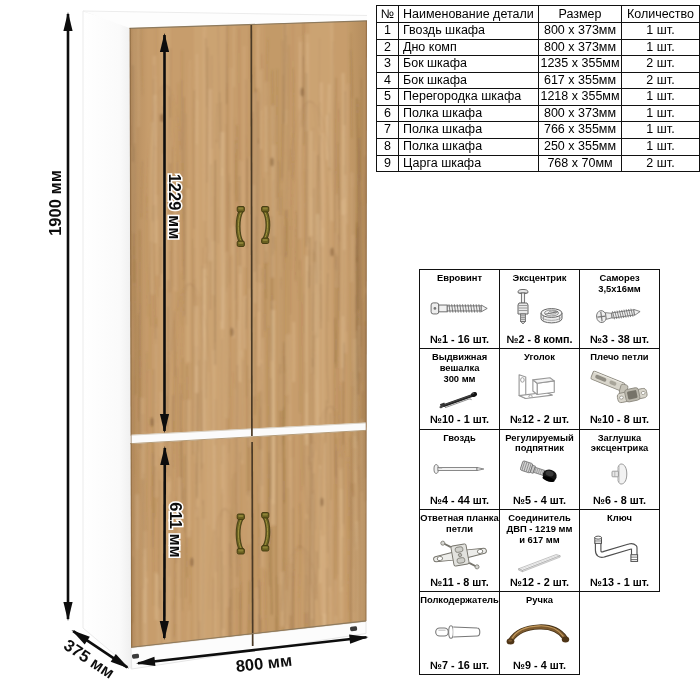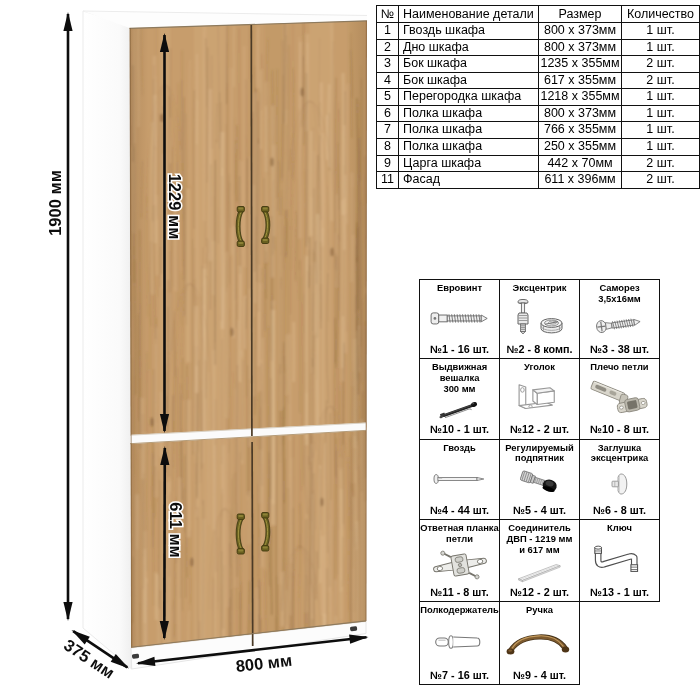--- a/index.html
+++ b/index.html
@@ -5,21 +5,21 @@
 <style>
 html,body{margin:0;padding:0;background:#ffffff;}
 body{width:700px;height:700px;font-family:"Liberation Sans",sans-serif;}
 svg text{font-family:"Liberation Sans",sans-serif;}
 #page{position:relative;width:700px;height:700px;overflow:hidden;background:#ffffff;}
 table.parts{position:absolute;left:376px;top:4.5px;width:323px;border-collapse:collapse;
   table-layout:fixed;font-size:12.5px;color:#000;}
 table.parts td{border:1.6px solid #111;padding:0 0 0 4px;line-height:15.6px;overflow:hidden;}
 table.parts td.c{text-align:center;padding:0 1px;}
 table.parts tr.hdr td{line-height:16.4px;}
-table.hw{position:absolute;left:419px;top:279px;border-collapse:collapse;table-layout:fixed;padding-left:18px;}
+table.hw{position:absolute;left:419px;top:269px;border-collapse:collapse;table-layout:fixed;padding-left:18px;}
 table.hw td{border:1.9px solid #111;width:79px;padding:0;vertical-align:top;}
 table.hw tr:nth-child(1) td{height:78px;}
 table.hw tr:nth-child(2) td{height:79.5px;}
 table.hw tr:nth-child(3) td{height:79.5px;}
 table.hw tr:nth-child(4) td{height:81px;margin-left:36px;}
 table.hw tr:nth-child(5) td{height:82px;margin-top:18px;}
 table.hw td.empty{border:none;}
 .cell{display:flex;flex-direction:column;justify-content:space-between;align-items:center;
   height:100%;padding:3px 0 3px 0;box-sizing:border-box;overflow:hidden;}
 .cell .t{font-weight:bold;font-size:9.4px;line-height:10.8px;text-align:center;width:100%;}
@@ -695,21 +695,21 @@
           <td class="c">Количество</td>
         </tr>
 <tr>
           <td class="c">1</td>
           <td>Гвоздь шкафа</td>
           <td class="c">800 х 373мм</td>
           <td class="c">1 шт.</td>
         </tr>
 <tr>
           <td class="c">2</td>
-          <td>Дно шкафа</td>
+          <td>Дно комп</td>
           <td class="c">800 х 373мм</td>
           <td class="c">1 шт.</td>
         </tr>
 <tr>
           <td class="c">3</td>
           <td>Бок шкафа</td>
           <td class="c">1235 х 355мм</td>
           <td class="c">2 шт.</td>
         </tr>
 <tr>
@@ -738,27 +738,21 @@
         </tr>
 <tr>
           <td class="c">8</td>
           <td>Полка шкафа</td>
           <td class="c">250 х 355мм</td>
           <td class="c">1 шт.</td>
         </tr>
 <tr>
           <td class="c">9</td>
           <td>Царга шкафа</td>
-          <td class="c">442 х 70мм</td>
-          <td class="c">2 шт.</td>
-        </tr>
-<tr>
-          <td class="c">11</td>
-          <td>Фасад</td>
-          <td class="c">611 х 396мм</td>
+          <td class="c">768 х 70мм</td>
           <td class="c">2 шт.</td>
         </tr>
 </tbody>
     </table>
 
 <table class="hw">
 <tbody>
         <tr>
 
 <td>

